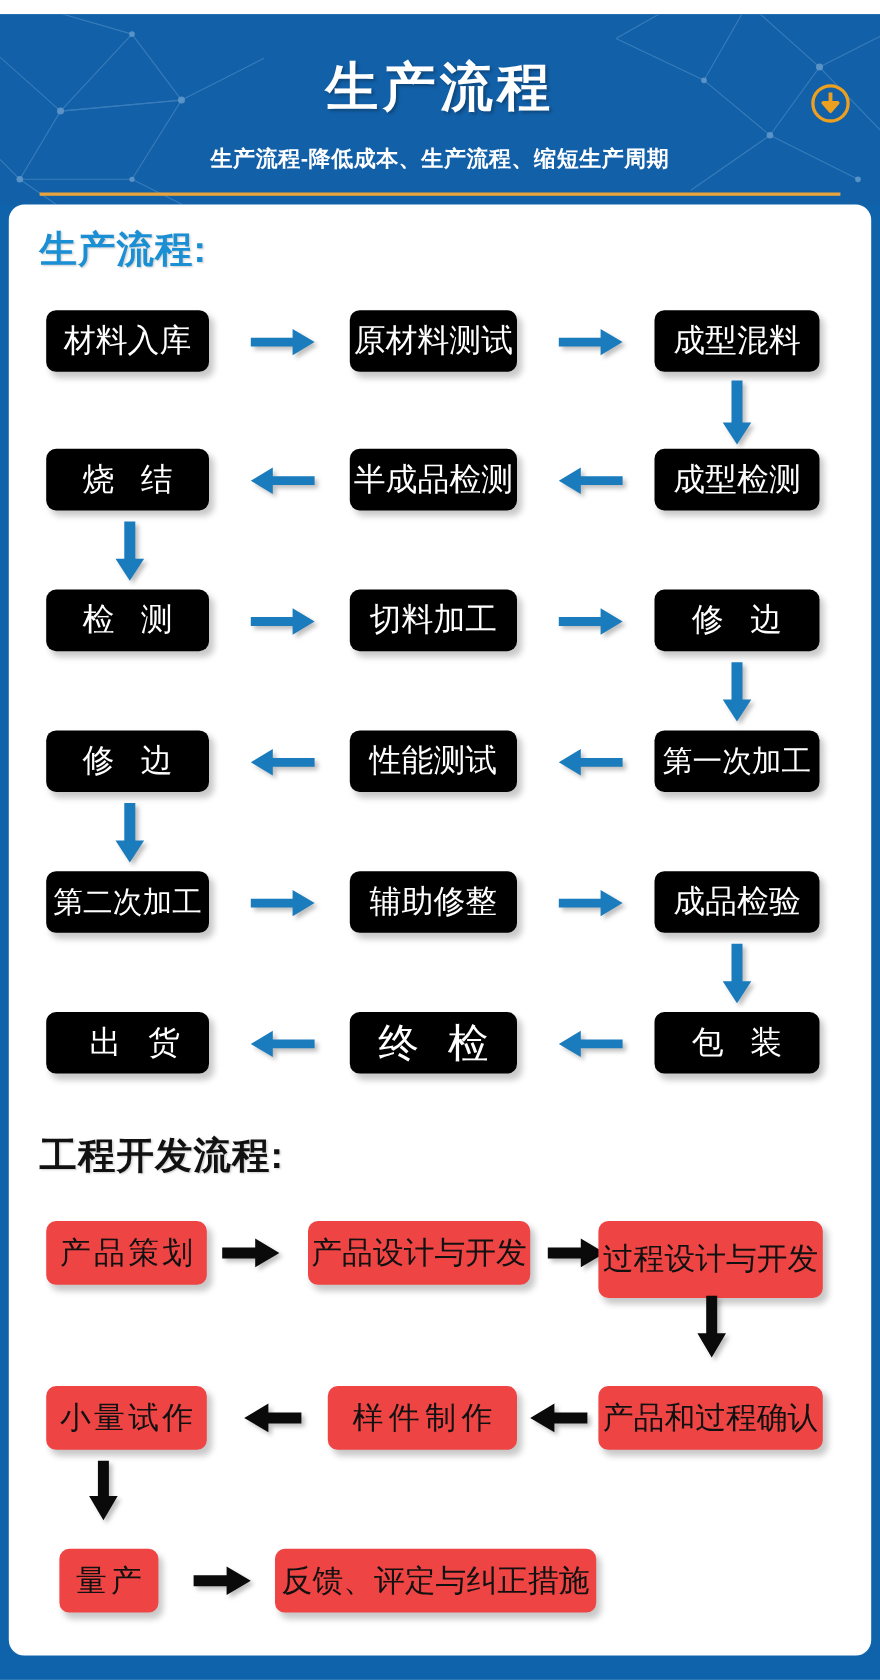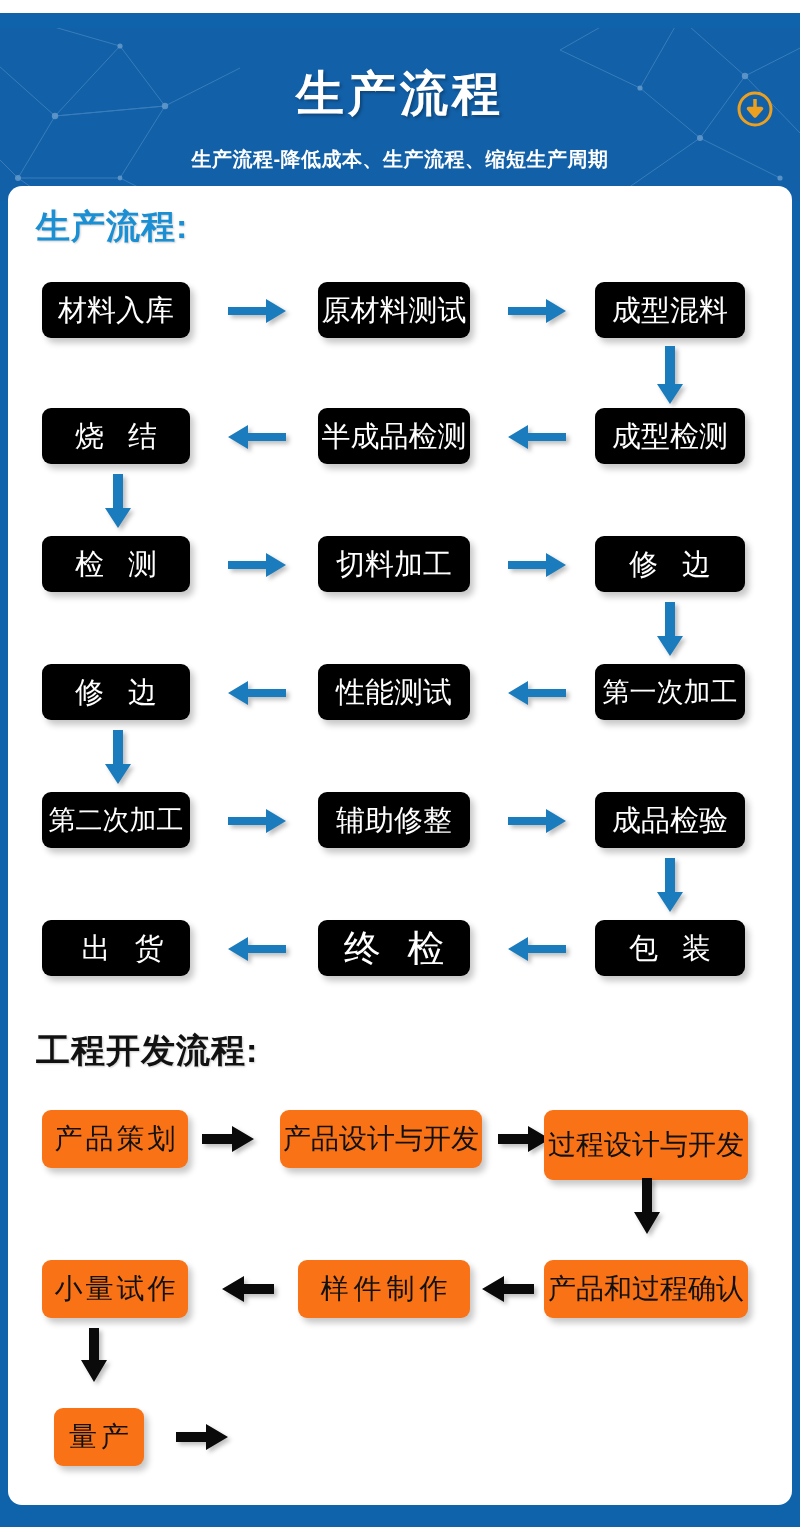--- a/index.html
+++ b/index.html
@@ -11,21 +11,21 @@
     position:relative;
   }
   .page{position:relative;width:800px;height:1527px;background:#0e63ab;}
 
   
   .top-sliver{position:absolute;left:0;top:0;width:800px;height:13px;background:#ffffff;}
 
   
   .header{
     position:absolute;left:0;top:13px;width:800px;height:173px;
-    background:#1260a8;overflow:hidden;margin-top:15px;
+    background:#1260a8;overflow:hidden;
   }
   .netpattern{position:absolute;left:0;top:0;width:800px;height:173px;opacity:.55;}
   .header-title{
     position:absolute;left:0;top:34px;width:800px;text-align:center;
     color:#ffffff;font-size:48px;font-weight:bold;letter-spacing:4px;
     text-shadow:2px 2px 3px rgba(0,0,0,.28);
   }
   .header-sub{
     position:absolute;left:0;top:118px;width:800px;text-align:center;
     color:#ffffff;font-size:20px;font-weight:bold;letter-spacing:.5px;
@@ -50,21 +50,21 @@
   
   .node{
     position:absolute;border-radius:9px;
     display:flex;align-items:center;justify-content:center;
     box-sizing:border-box;
     box-shadow:4px 5px 6px rgba(0,0,0,.22);
     line-height:1;
     white-space:nowrap;
   }
   .node.blue{background:#000000;color:#ffffff;}
-  .node.green{background:#f97316;color:#111111;}
+  .node.green{background:#ef4444;color:#111111;}
   .node span{display:block;}
 
   
   .arrow{position:absolute;}
   .arrow svg{display:block;overflow:visible;}
 
   
   .node, .sec-head{ -webkit-font-smoothing:antialiased; }
 </style>
 </head>
@@ -327,15 +327,18 @@
     </div>
 
     <div class="node green" style="left:46px;top:1222px;width:90px;height:58px;font-size:28px;letter-spacing:4px;text-indent:4px;">
       <span>量产</span>
     </div>
     <div class="arrow" style="left:166px;top:1238px;">
       <svg width="56" height="26" viewBox="0 0 56 26">
         <path d="M2,8 L32,8 L32,0 L54,13 L32,26 L32,18 L2,18 Z" fill="#0a0a0a" style="filter:drop-shadow(3px 3px 2px rgba(0,0,0,.25))"></path>
       </svg>
     </div>
+    <div class="node green" style="left:242px;top:1222px;width:292px;height:58px;font-size:28px;">
+      <span>反馈、评定与纠正措施</span>
+    </div>
 
   </div>
 </div>
 
 </body></html>

